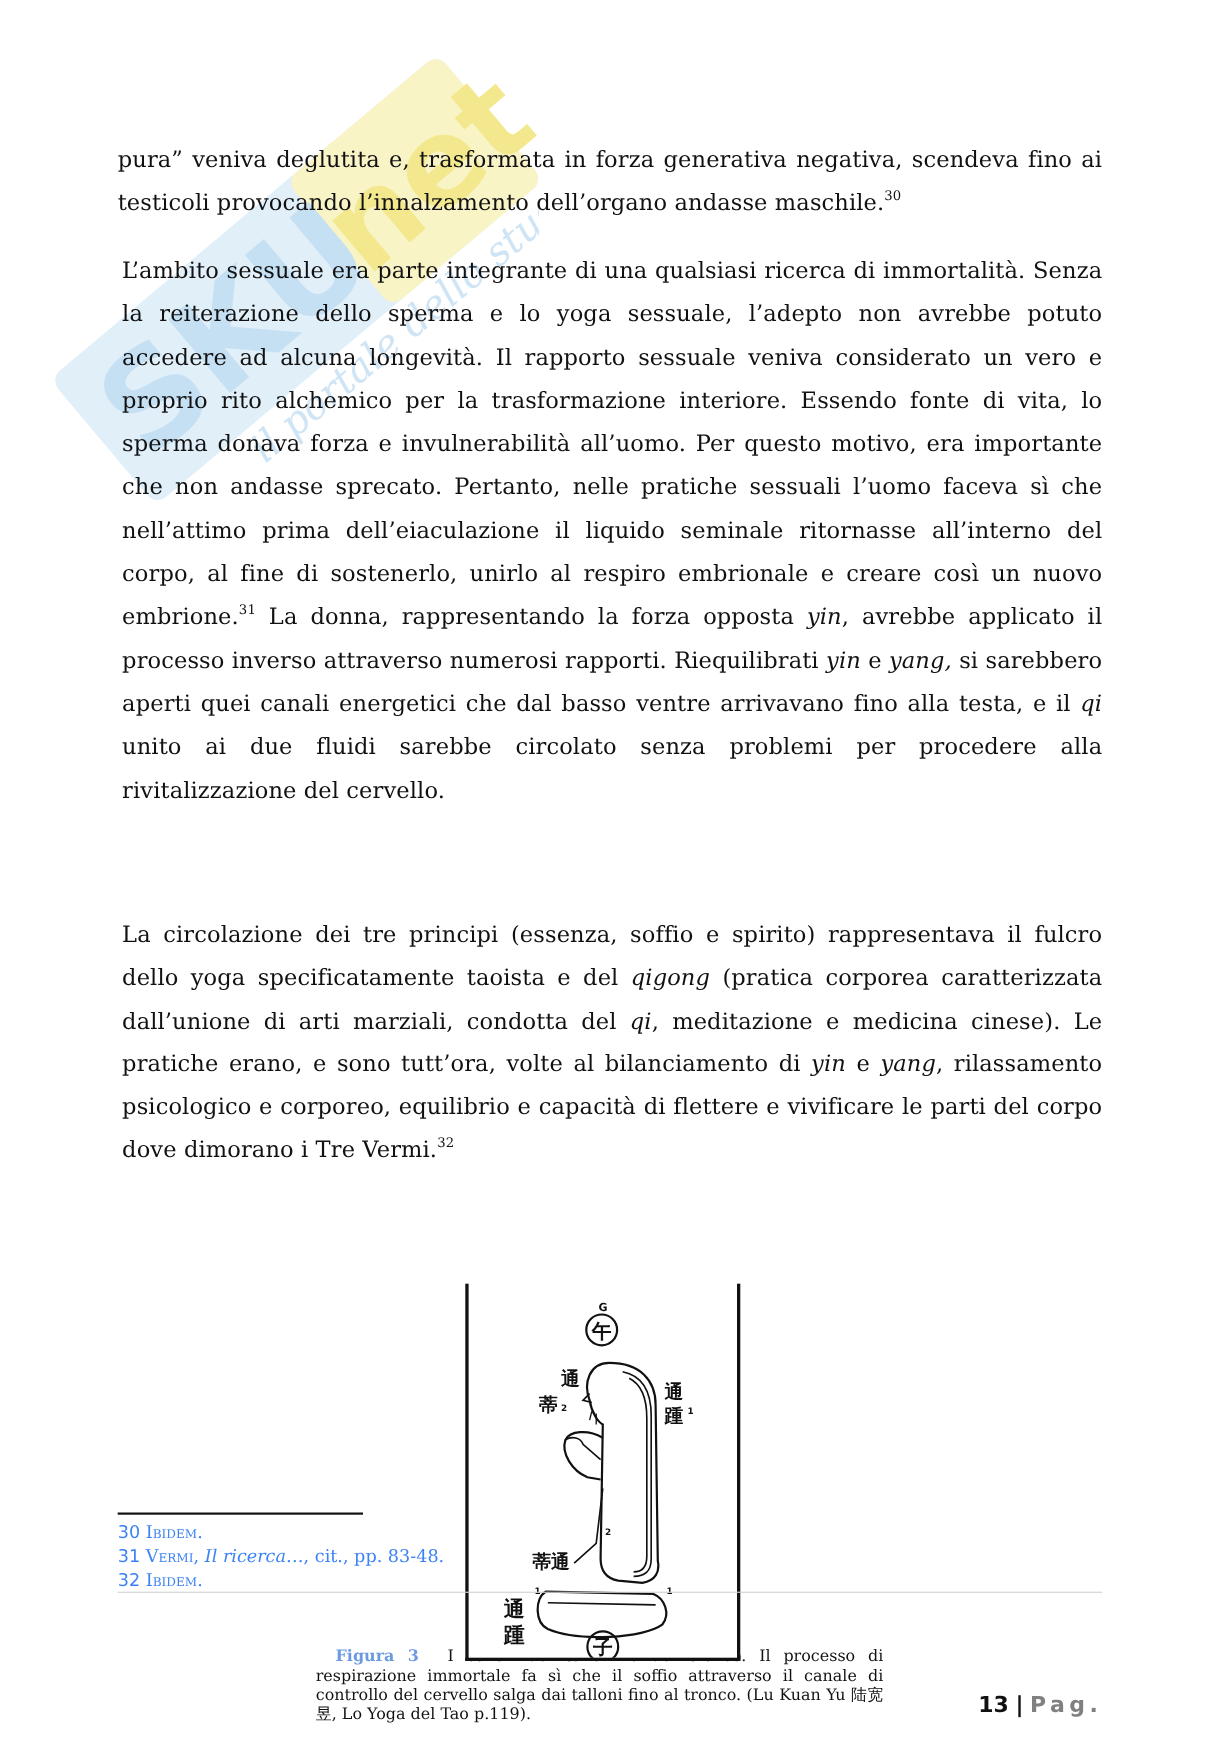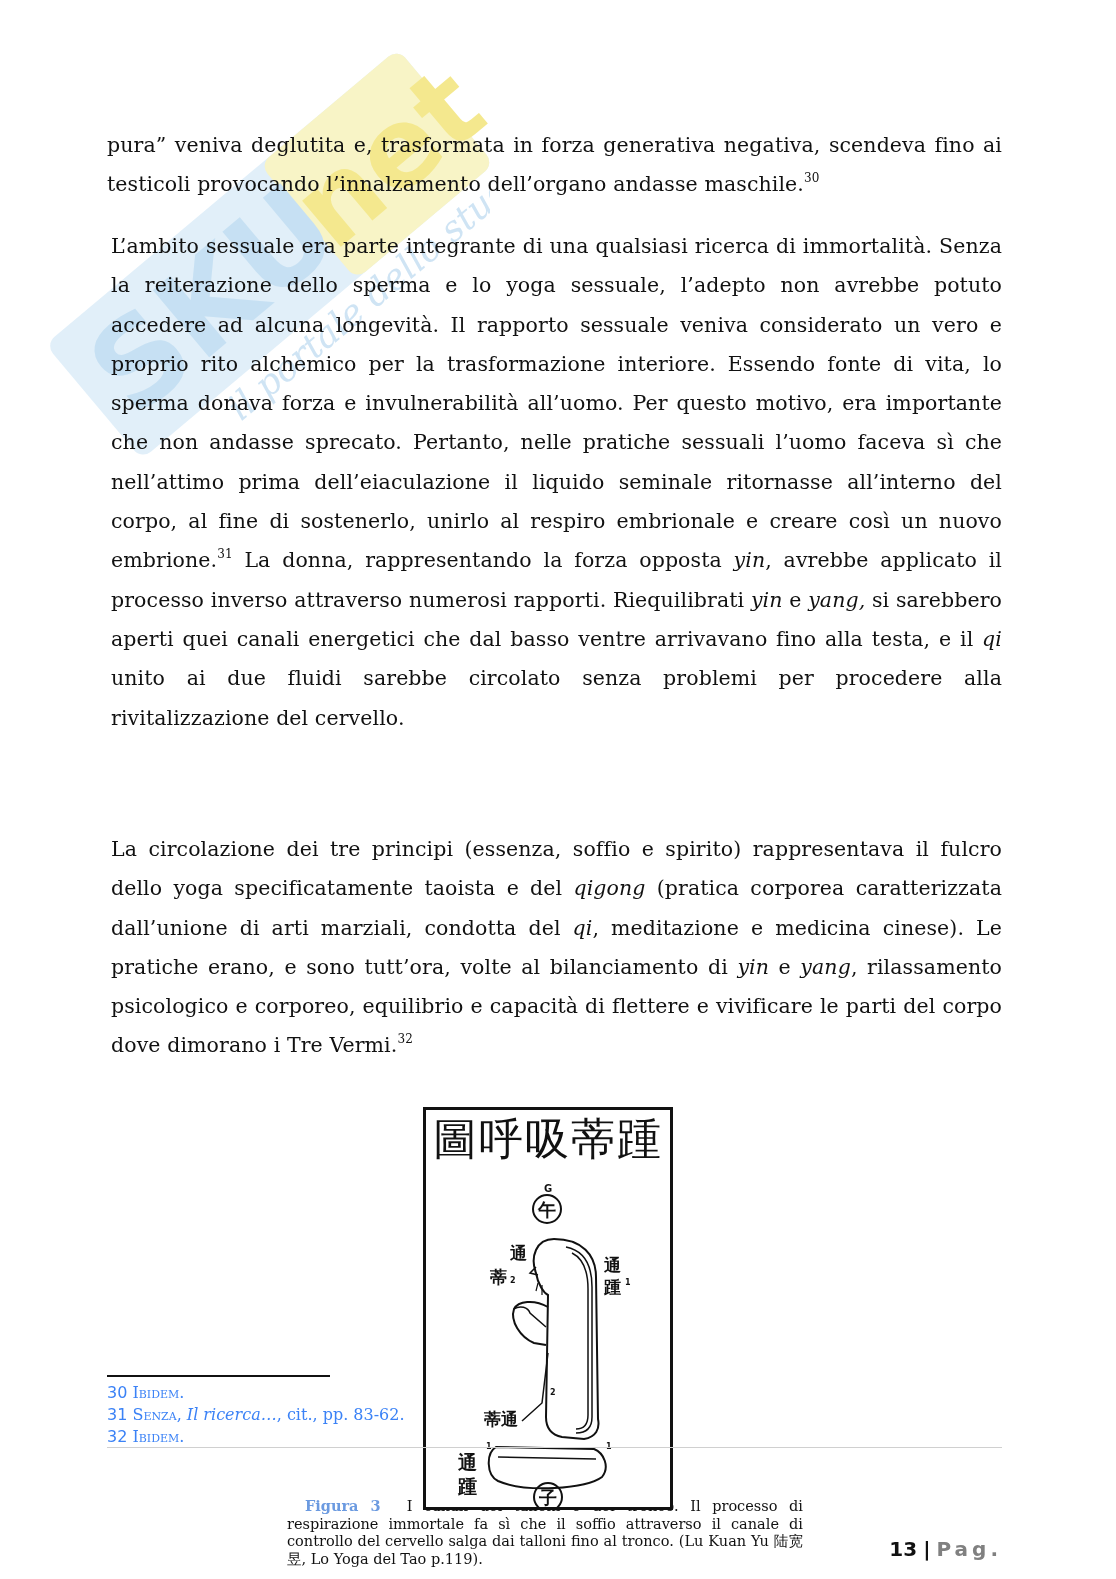--- a/index.html
+++ b/index.html
@@ -99,21 +99,20 @@
   </p>
 </div>
 
 <div class="page-text p3">
   <p class="indent">
     <span> La circolazione dei tre principi (essenza, soffio e spirito) rappresentava il fulcro dello yoga specificatamente taoista e del </span><em>qigong</em><span> (pratica corporea caratterizzata dall’unione di arti marziali, condotta del </span><em>qi</em><span>, meditazione e medicina cinese). Le pratiche erano, e sono tutt’ora, volte al bilanciamento di </span><em>yin</em><span> e </span><em>yang</em><span>, rilassamento psicologico e corporeo, equilibrio e capacità di flettere e vivificare le parti del corpo dove dimorano i Tre Vermi.</span><sup>32</sup>
   </p>
 </div>
 
 <div class="figure">
-  <div class="fig-title-box">圖呼吸蒂踵</div>
   <div class="fig-body">
     <svg class="fig-svg" width="244" height="340" viewBox="0 0 244 340">
 
       <text x="118" y="25" font-family="DejaVu Sans, sans-serif" font-size="10" font-weight="bold" fill="#111">G</text>
       <circle cx="121" cy="42" r="14" fill="none" stroke="#111" stroke-width="2"></circle>
       <text x="121" y="49" text-anchor="middle" font-family="DejaVu Sans, sans-serif" font-size="18" font-weight="bold" fill="#111">午</text>
 
       <text x="84" y="92" font-family="DejaVu Sans, sans-serif" font-size="17" font-weight="bold" fill="#111">通</text>
       <text x="64" y="116" font-family="DejaVu Sans, sans-serif" font-size="17" font-weight="bold" fill="#111">蒂</text>
       <text x="84" y="116" font-family="DejaVu Sans, sans-serif" font-size="8" font-weight="bold" fill="#111">2</text>
@@ -149,22 +148,22 @@
 </div>
 
 <div class="fn-rule"></div>
 <div class="footnotes">
   <div>
     <span>30</span>
     <span class="sc fn-serif">Ibidem.</span>
   </div>
   <div>
     <span>31</span>
-    <span class="sc fn-serif">Senza,</span>
-    <span class="fn-it">Il ricerca…</span><span class="fn-serif">, cit., pp. 83-62.</span>
+    <span class="sc fn-serif">Vermi,</span>
+    <span class="fn-it">Il ricerca…</span><span class="fn-serif">, cit., pp. 83-48.</span>
   </div>
   <div>
     <span>32</span>
     <span class="sc fn-serif">Ibidem.</span>
   </div>
 </div>
 
 <div class="footer-rule"></div>
 <div class="page-num">
   <span>13</span><span class="sep">|</span><span class="pag">Pag.</span>

